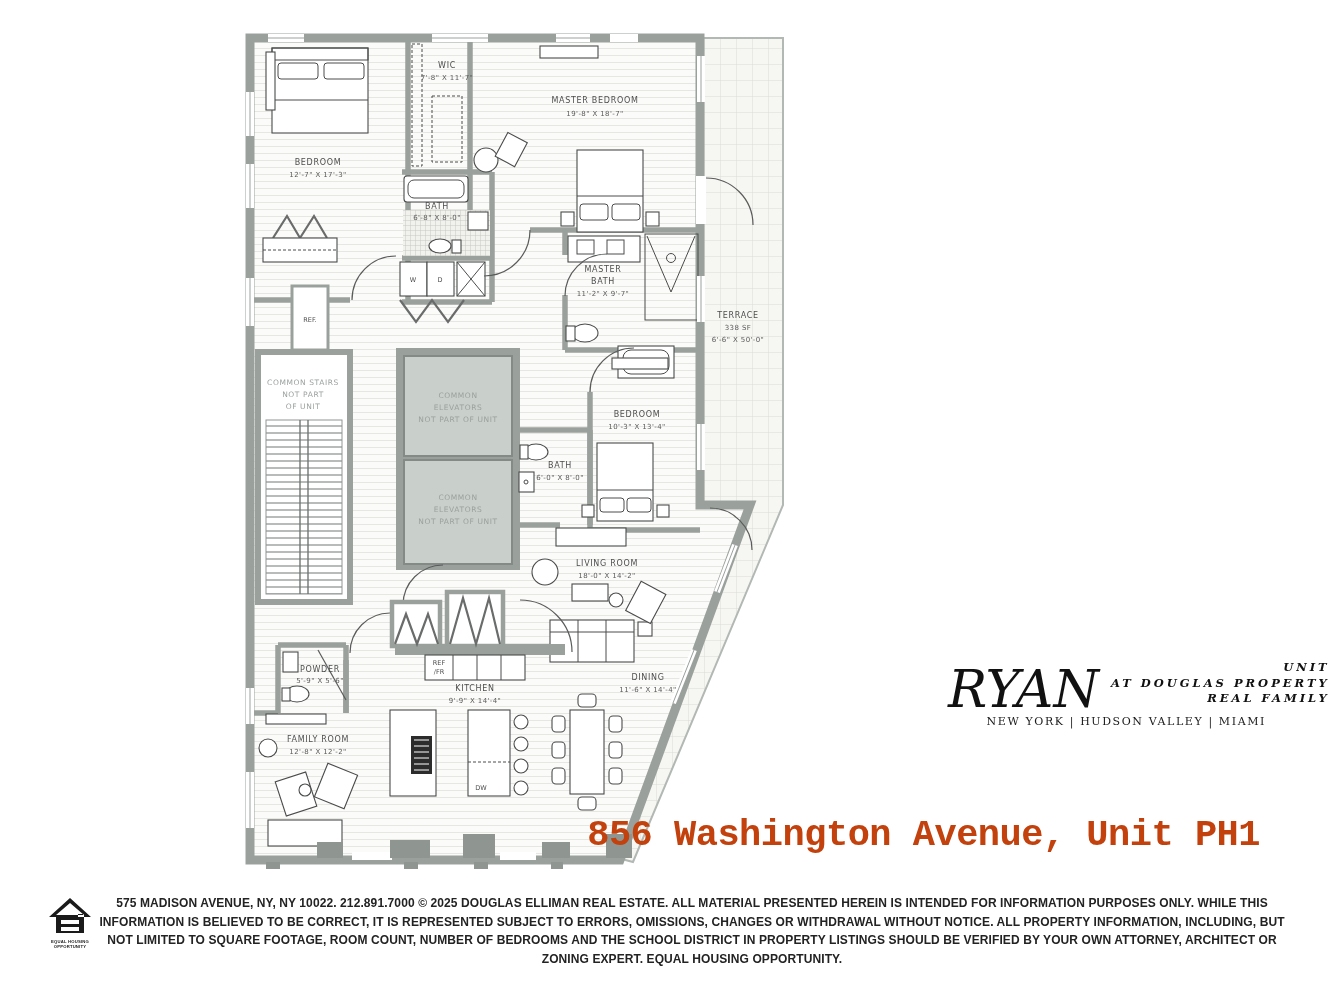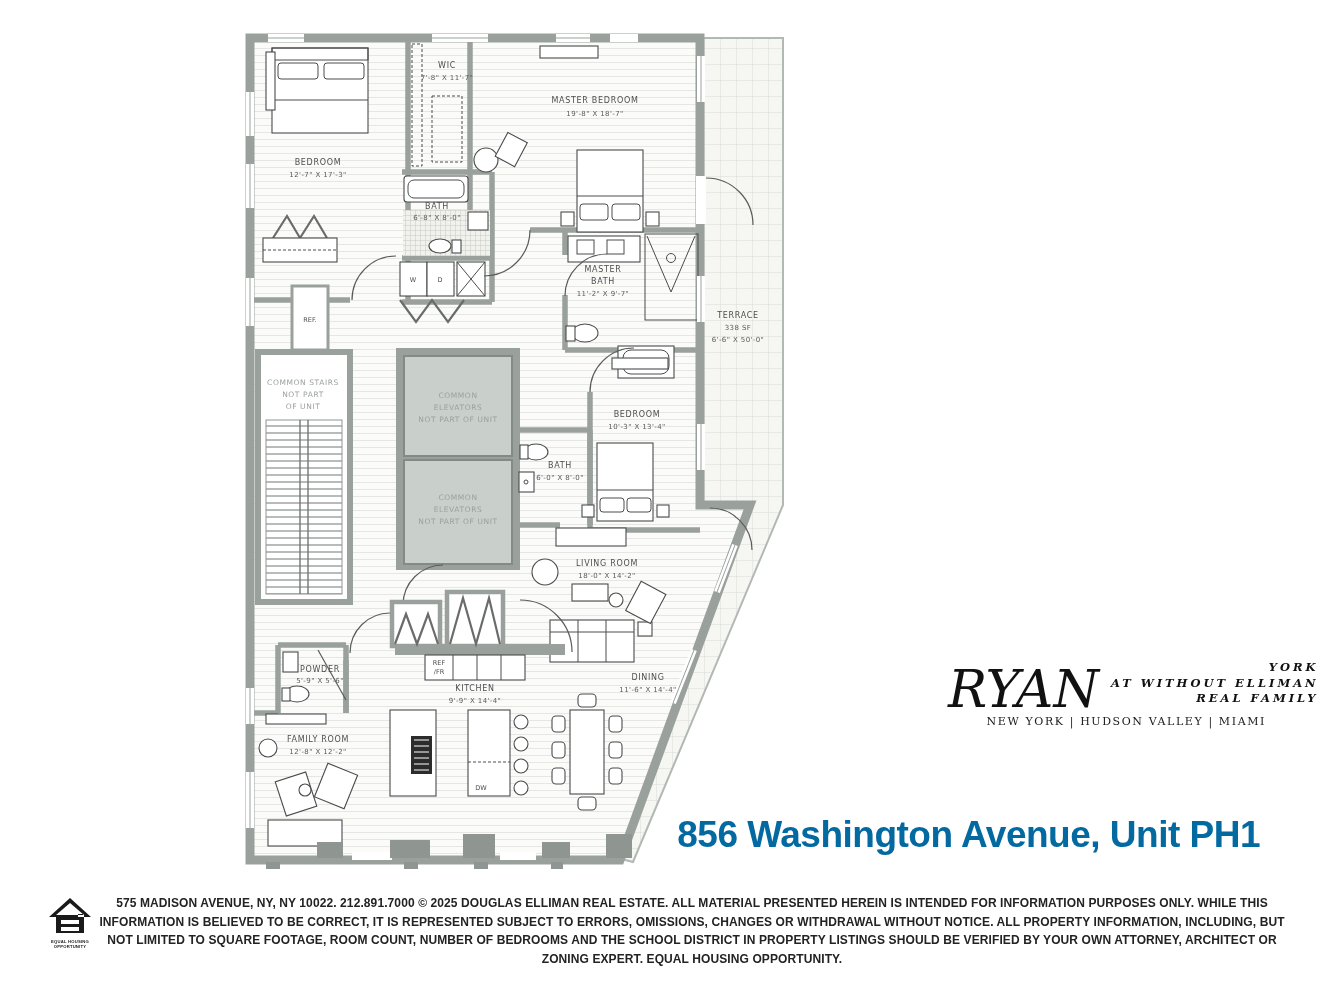--- a/index.html
+++ b/index.html
@@ -24,22 +24,22 @@
   .logo-name{font-style:italic;font-size:52px;line-height:.82;letter-spacing:0px;
              font-weight:400;white-space:nowrap;}
   .logo-row{display:flex;align-items:flex-end;}
   .logo-team{margin-left:12px;margin-bottom:4px;text-align:right;flex:1;
              font-style:italic;font-weight:700;font-size:11.5px;letter-spacing:3px;
              line-height:1.35;white-space:nowrap;}
   .logo-loc{margin-top:4px;text-align:right;font-size:11px;letter-spacing:1.6px;
             white-space:nowrap;color:#1a1a1a;}
 
   .addr-title{position:absolute;left:560px;top:814px;width:700px;text-align:right;
-              font-family:Liberation Sans, sans-serif;font-weight:700;font-size:37px;
-              letter-spacing:-.5px;color:#0369a1;white-space:nowrap;}
+              font-family:Liberation Mono, monospace;font-weight:700;font-size:37px;
+              letter-spacing:-.5px;color:#c2410c;white-space:nowrap;}
 
   .footer{position:absolute;left:92px;top:894px;width:1200px;text-align:center;
           font-family:"Liberation Sans",sans-serif;font-weight:700;font-size:12px;
           line-height:1.55;color:#232323;letter-spacing:.1px;}
   .eho{position:absolute;left:47px;top:897px;width:46px;text-align:center;}
   .eho-cap{font-family:"Liberation Sans",sans-serif;font-weight:700;font-size:4.2px;
            color:#1a1a1a;line-height:1.2;letter-spacing:.2px;}
 </style>
 </head>
 <body>
@@ -358,22 +358,22 @@
 
       <text class="lbl" x="318" y="742">FAMILY ROOM</text>
       <text class="dim" x="318" y="754">12'-8" X 12'-2"</text>
     </g>
   </svg>
 
   <div class="logo">
     <div class="logo-row">
       <span class="logo-name">RYAN</span>
       <span class="logo-team">
-        <div>YORK</div>
-        <div>AT WITHOUT ELLIMAN</div>
+        <div>UNIT</div>
+        <div>AT DOUGLAS PROPERTY</div>
         <div>REAL FAMILY</div>
       </span>
     </div>
     <div class="logo-loc">NEW YORK  |  HUDSON VALLEY  |  MIAMI</div>
   </div>
 
   <div class="addr-title">856 Washington Avenue, Unit PH1</div>
 
   <div class="eho">
     <svg width="44" height="38" viewBox="0 0 44 38">

